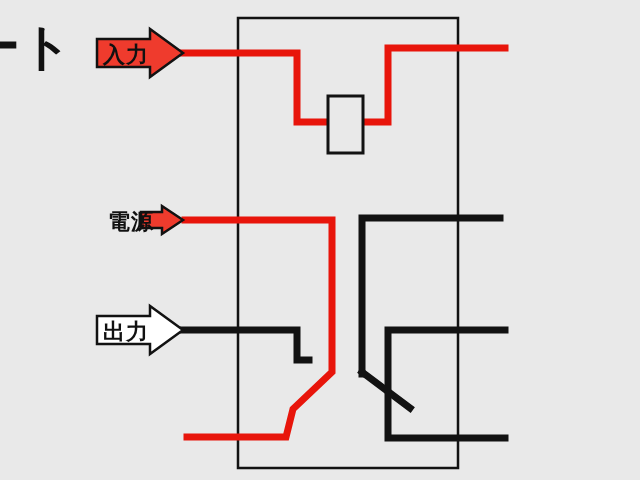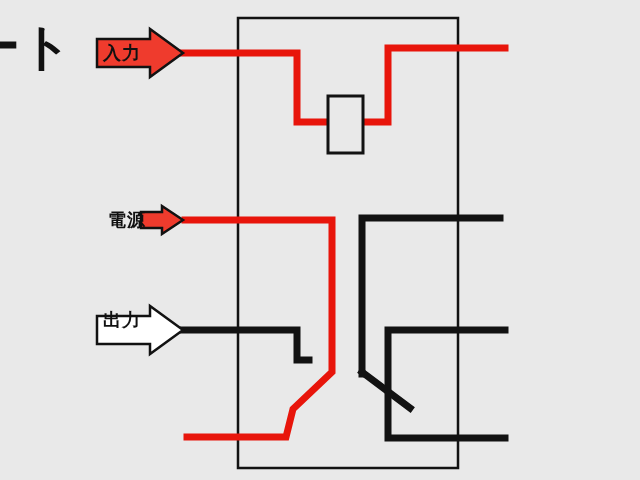--- a/index.html
+++ b/index.html
@@ -13,21 +13,21 @@
   #diagram{position:absolute;left:0;top:0;}
   .label{
     position:absolute;
     font-weight:bold;
     color:#111;
     line-height:1;
     white-space:nowrap;
     user-select:none;
   }
   .title{font-size:50px;letter-spacing:1px;}
-  .arrow-label{font-size:18px;letter-spacing:1px;}
+  .arrow-label{font-size:22px;letter-spacing:1px;}
 </style>
 </head>
 <body>
 
 <div id="screen" style="background: rgb(233, 233, 233);">
 
   <svg id="diagram" width="640" height="480" viewBox="0 0 640 480">
       <rect x="238" y="18" width="220" height="450" fill="none" stroke="#121212" stroke-width="2.5"></rect>
       <polyline points="183,53 297,53 297,122 388,122 388,48 505,48" fill="none" stroke="#e8150b" stroke-width="7" stroke-linecap="square" stroke-linejoin="miter"></polyline>
       <polyline points="185,220 332,220 332,372 293,409 286,437 187,437" fill="none" stroke="#e8150b" stroke-width="7" stroke-linecap="square" stroke-linejoin="miter"></polyline>
@@ -40,15 +40,15 @@
       <polygon points="141,212 162,212 162,206 183,220 162,234 162,228 141,228" fill="#ef3b2d" stroke="#121212" stroke-width="2.5" stroke-linejoin="miter"></polygon>
       <polygon points="97,316 150,316 150,306 183,330 150,354 150,344 97,344" fill="#ffffff" stroke="#121212" stroke-width="2.5" stroke-linejoin="miter"></polygon>
     </svg>
 
   <div class="label title" style="left:-30px;top:22px;">ート</div>
 
   <div class="label arrow-label" style="left:103px;top:44px;">入力</div>
 
   <div class="label arrow-label" style="left:108px;top:211px;">電源</div>
 
-  <div class="label arrow-label" style="left:103px;top:311px;">出力</div>
+  <div class="label arrow-label" style="left:103px;top:321px;">出力</div>
 
 </div>
 
 </body></html>

